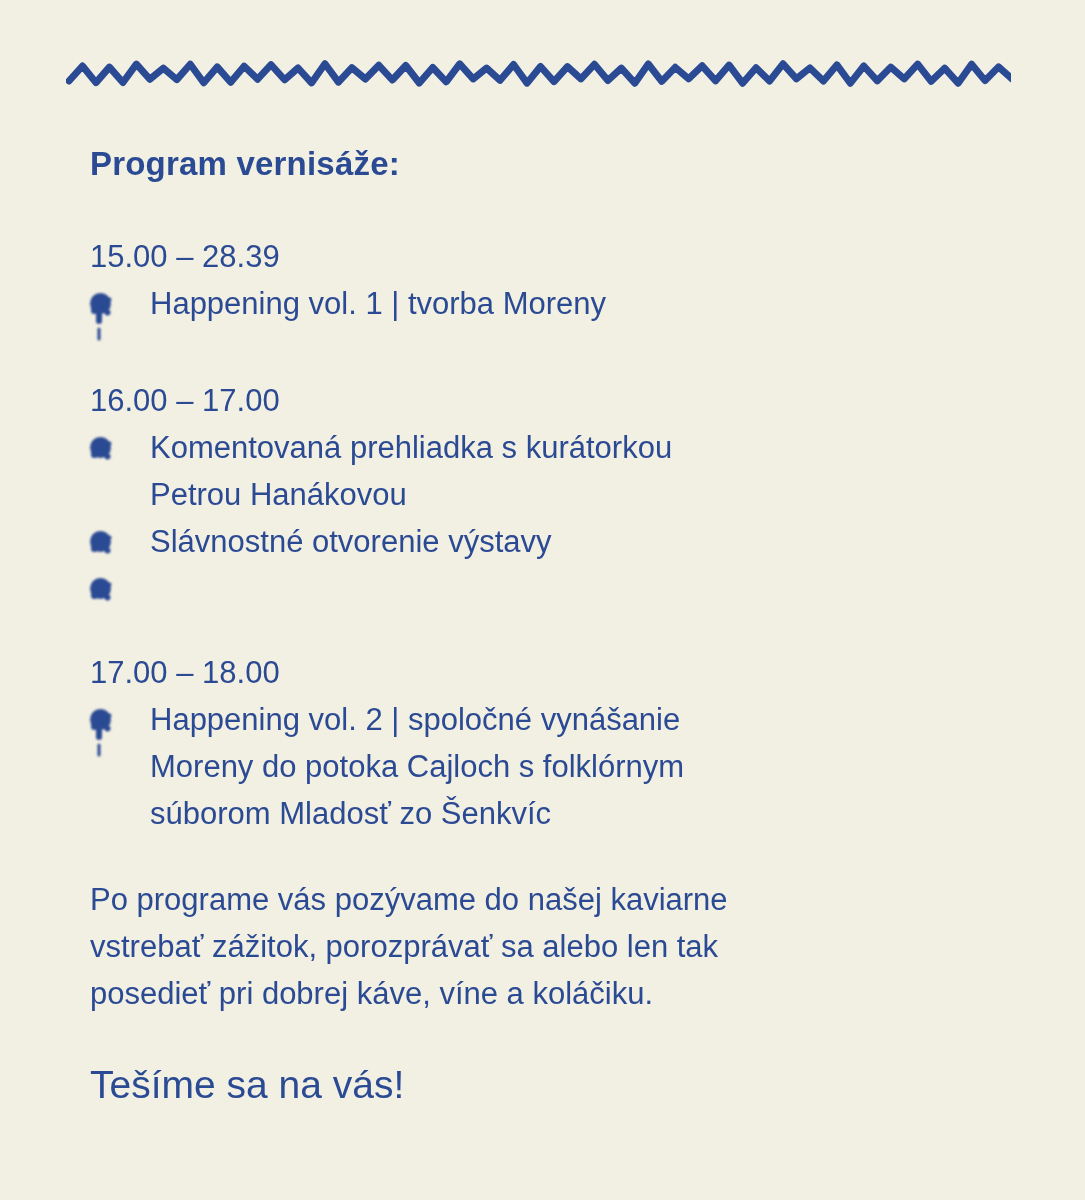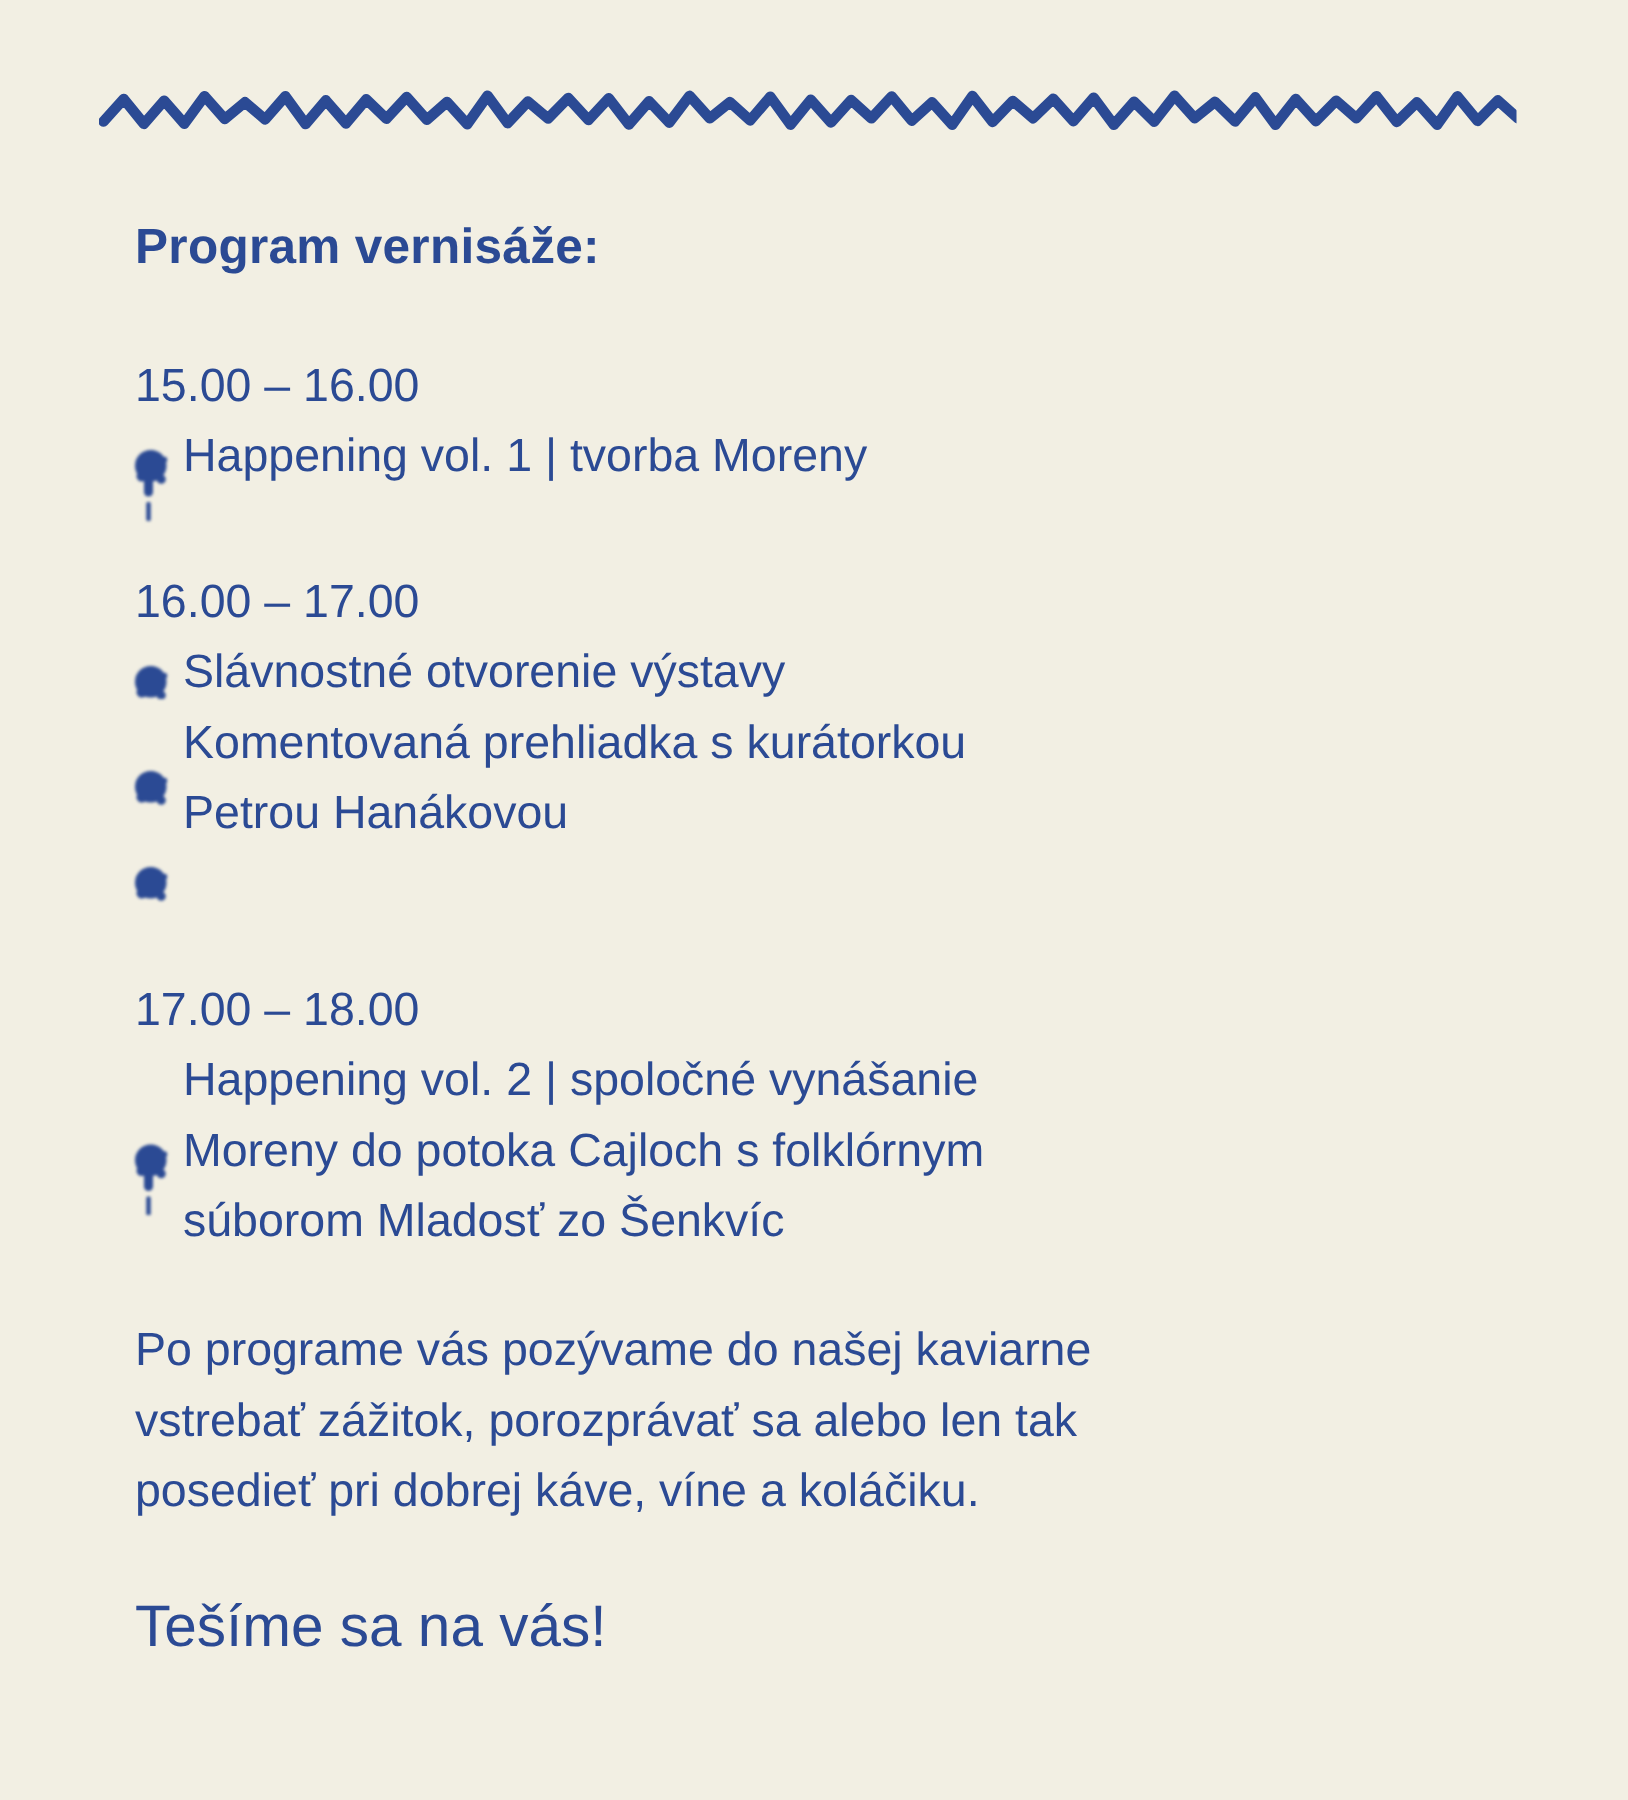--- a/index.html
+++ b/index.html
@@ -37,21 +37,22 @@
     letter-spacing:.2px;
   }
 
   .section{margin:50px 60px 0 90px;}
   .section-time{
     font-size:31px;
     line-height:47px;
   }
   .item{
     display:flex;
-    align-items:center;
+    align-items:flex-start;
+    gap:28px;
   }
   .bullet-col{
     flex:0 0 32px;
     padding-top:13px;
   }
   .item-text{
     font-size:31px;
     line-height:47px;
     white-space:pre-line;
   }
@@ -98,43 +99,43 @@
 
   <div class="squiggle">
     <svg viewBox="0 0 940 42" preserveAspectRatio="none" aria-hidden="true">
       <path id="squig-path" d="M3 24 L16.4 9.0 L29.8 25.6 L43.2 10.1 L56.6 25.5 L70.0 7.1 L83.4 22.3 L96.8 11.2 L110.2 22.6 L123.6 7.2 L137.0 25.7 L150.4 9.9 L163.8 25.3 L177.2 9.2 L190.6 22.2 L204.0 7.7 L217.4 22.8 L230.8 11.0 L244.2 25.9 L257.6 6.8 L271.0 25.1 L284.4 10.7 L297.8 22.0 L311.2 8.3 L324.6 23.0 L338.0 8.5 L351.4 26.0 L364.8 10.5 L378.2 24.8 L391.6 6.9 L405.0 21.9 L418.4 11.1 L431.8 23.3 L445.2 7.5 L458.6 26.1 L472.0 9.5 L485.4 24.6 L498.8 9.7 L512.2 21.9 L525.6 7.3 L539.0 23.5 L552.4 11.2 L565.8 26.2 L579.2 7.0 L592.6 24.3 L606.0 10.3 L619.4 21.8 L632.8 8.8 L646.2 23.8 L659.6 8.1 L673.0 26.2 L686.4 10.8 L699.8 24.1 L713.2 6.8 L726.6 21.8 L740.0 10.9 L753.4 24.0 L766.8 7.9 L780.2 26.2 L793.6 9.0 L807.0 23.8 L820.4 10.1 L833.8 21.8 L847.2 7.1 L860.6 24.3 L874.0 11.2 L887.4 26.2 L900.8 7.2 L914.2 23.6 L927.6 9.9 L941.0 21.9"></path>
     </svg>
   </div>
 
   <div class="heading">Program vernisáže:</div>
 
   <div class="section">
-    <div class="section-time">15.00 – 16.00</div>
+    <div class="section-time">15.00 – 28.39</div>
     <div class="item">
       <span class="bullet-col">
           <span class="spray-dot drip"></span>
         </span>
       <span class="item-text">Happening vol. 1 | tvorba Moreny</span>
     </div>
   </div>
 
   <div class="section">
     <div class="section-time">16.00 – 17.00</div>
     <div class="item">
       <span class="bullet-col">
           <span class="spray-dot"></span>
         </span>
-      <span class="item-text">Slávnostné otvorenie výstavy</span>
+      <span class="item-text">Komentovaná prehliadka s kurátorkou
+Petrou Hanákovou</span>
     </div>
     <div class="item">
       <span class="bullet-col">
           <span class="spray-dot"></span>
         </span>
-      <span class="item-text">Komentovaná prehliadka s kurátorkou
-Petrou Hanákovou</span>
+      <span class="item-text">Slávnostné otvorenie výstavy</span>
     </div>
     <div class="item">
       <span class="bullet-col">
           <span class="spray-dot"></span>
         </span>
     </div>
   </div>
 
   <div class="section">
     <div class="section-time">17.00 – 18.00</div>

